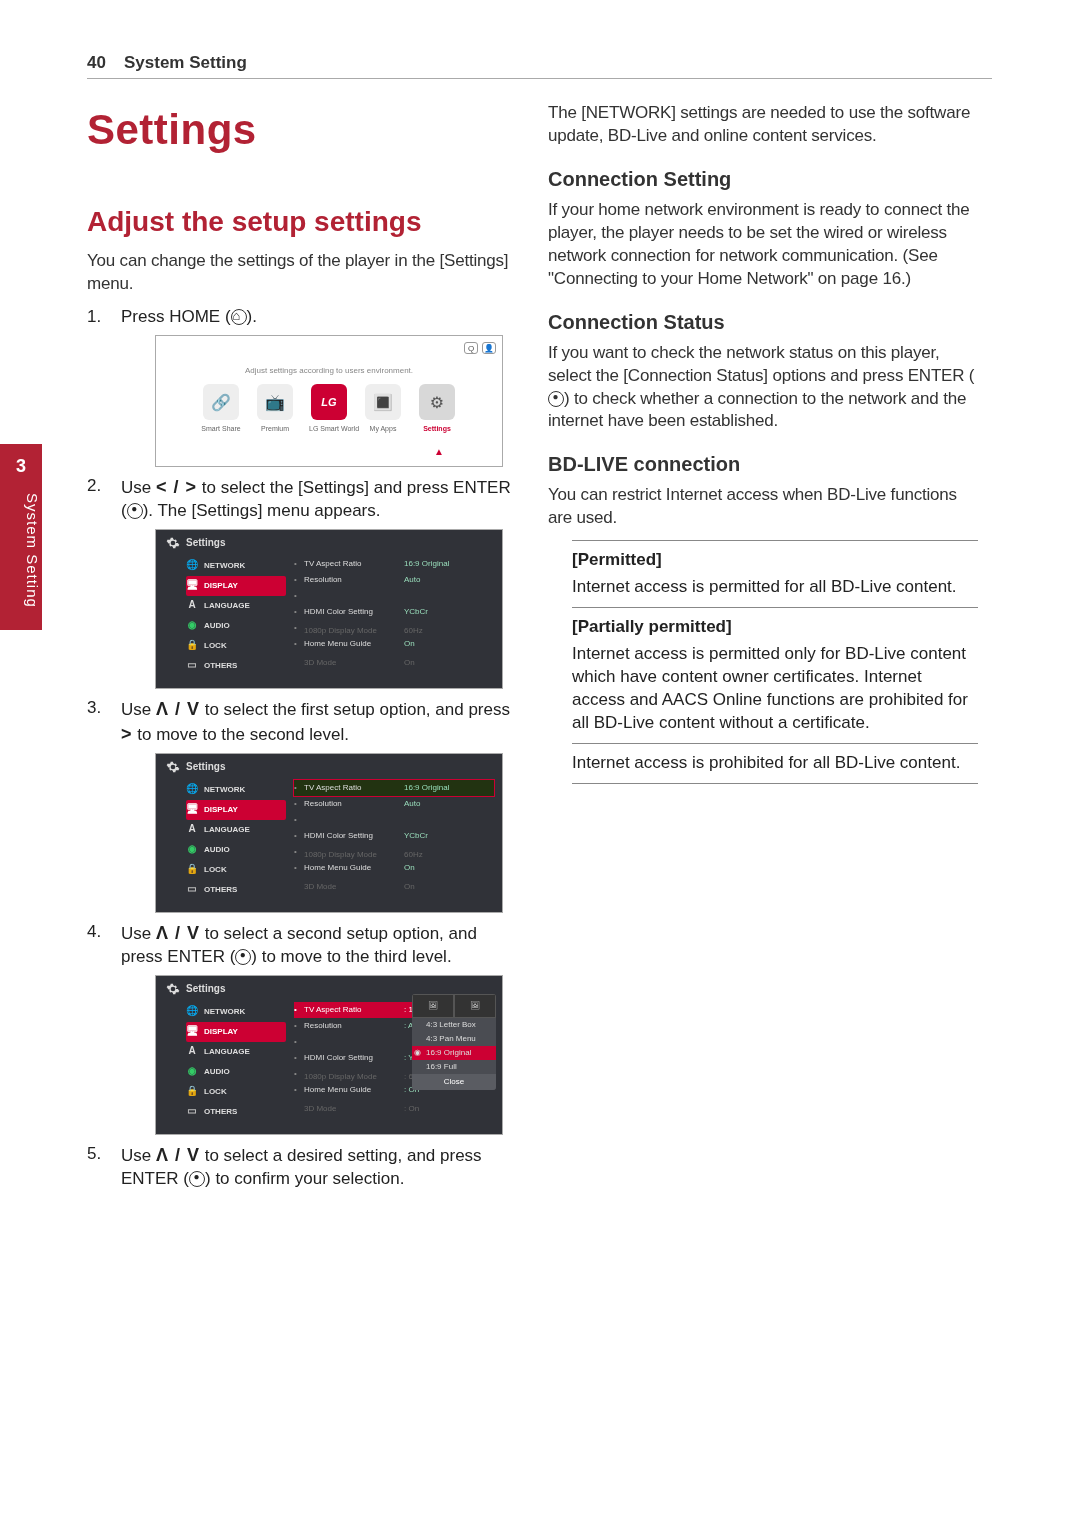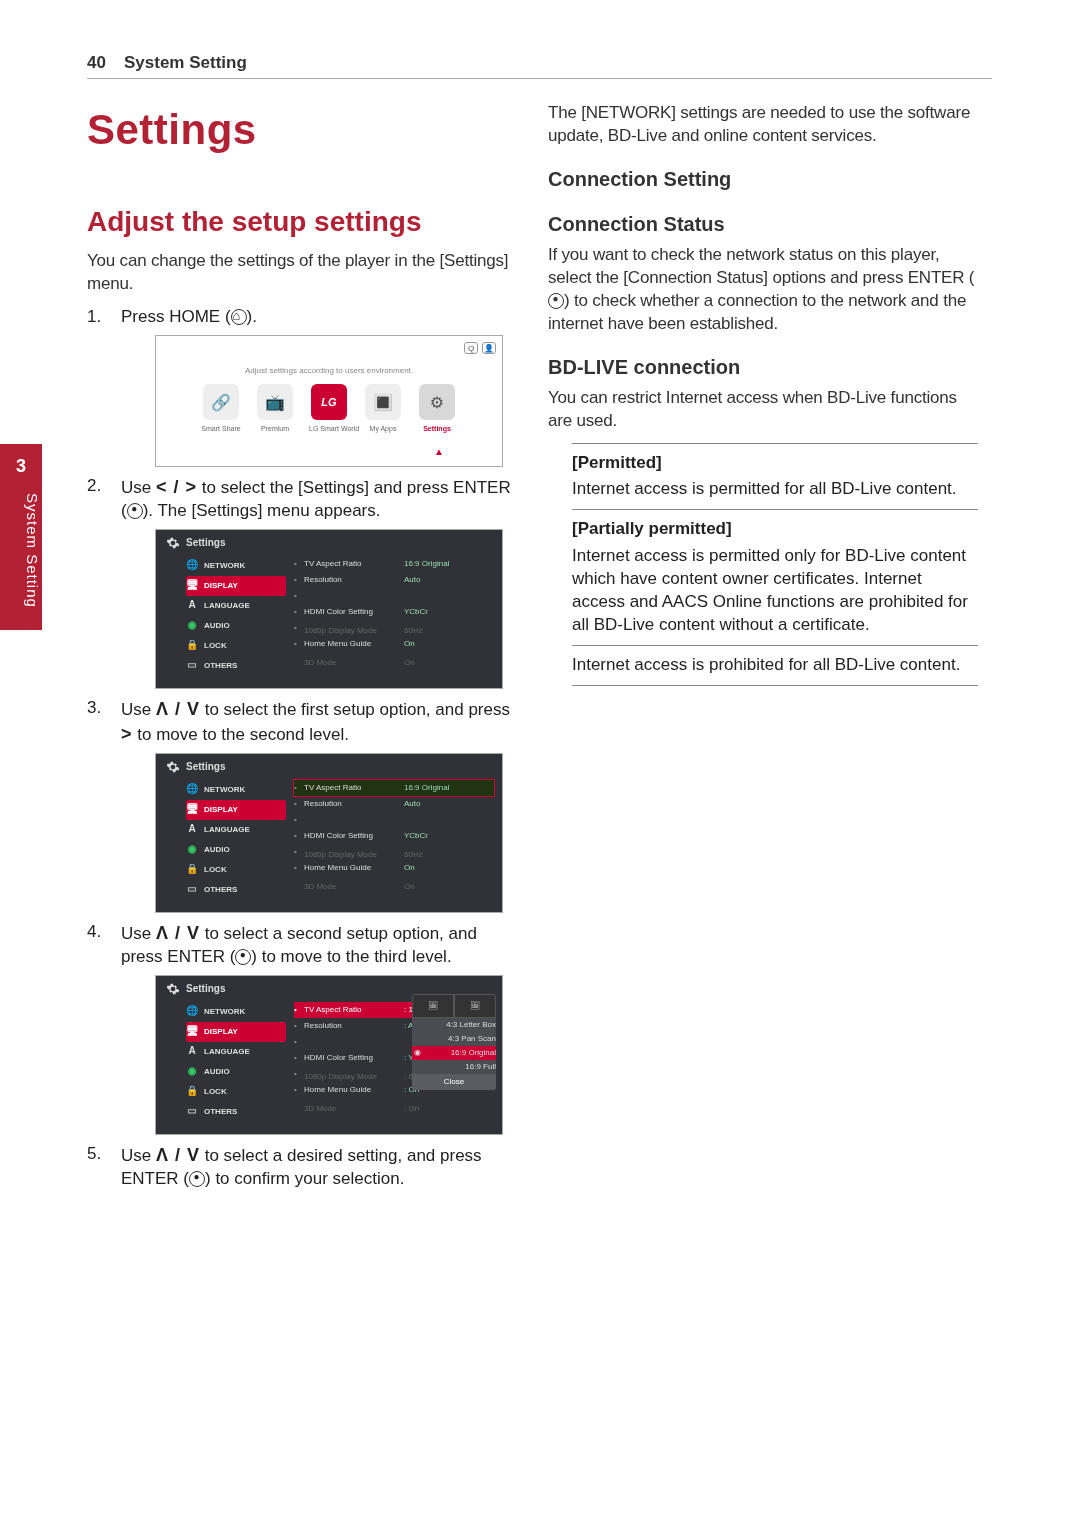--- a/index.html
+++ b/index.html
@@ -68,21 +68,21 @@
   .shot-set .panel{ position:absolute; top:26px; left:138px; width:200px;}
   .shot-set .panel .row{ height:16px; line-height:16px; font-size:8px; display:flex;}
   .shot-set .panel .row .dot{ width:10px; color:#888;}
   .shot-set .panel .row .k{ width:100px;}
   .shot-set .panel .row .v{ color:#9db; width:78px;}
   .shot-set .panel .row.dim .k,.shot-set .panel .row.dim .v{ color:#666;margin-top:35px;}
   .shot-set .panel .row.hi{ background:#231; outline:1px solid #c03;}
   .shot-set .popup{ position:absolute; top:18px; right:6px; width:84px; background:#4a4c52; border-radius:3px; overflow:hidden; font-size:8px;}
   .shot-set .popup .thumbs{height:24px; background:#333; display:flex;}
   .shot-set .popup .thumbs span{flex:1; border:1px solid #555; display:flex; align-items:center; justify-content:center;}
-  .shot-set .popup .opt{ height:14px; line-height:14px; color:#ddd; position:relative;text-align:right;}
+  .shot-set .popup .opt{ height:14px; line-height:14px; padding-left:14px; color:#ddd; position:relative;}
   .shot-set .popup .opt.sel{ background:#c03;}
   .shot-set .popup .opt.sel::before{content:"◉"; position:absolute; left:2px; top:0; font-size:8px;}
   .shot-set .popup .close{ text-align:center; height:16px; line-height:16px; background:#5a5c62; color:#fff;}
 
   
   .bd-section { margin-top:6px; margin-left:24px;}
   .bd-rule { height:1px; background:#888; margin:8px 0;}
   .bd-label { font-weight:700; font-size:17px; margin-bottom:4px;}
   .bd-text { font-size:17px; margin-bottom:6px;}
 </style>
@@ -313,41 +313,42 @@
                 <span class="k">Home Menu Guide</span>
                 <span class="v">: On</span>
               </div>
           </div>
           <div class="popup">
             <div class="thumbs">
                 <span>🖼</span>
                 <span>🖼</span>
               </div>
             <div class="opt">4:3 Letter Box</div>
-            <div class="opt">4:3 Pan Scan</div>
+            <div class="opt">4:3 Pan Menu</div>
             <div class="opt sel">16:9 Original</div>
             <div class="opt">16:9 Full</div>
             <div class="close">Close</div>
           </div>
         </div>
       </li>
 
       <li>
         <span class="num">5.</span>
         <span>Use</span>
         <span class="nav-glyph">Λ / V</span>
         <span>to select a desired setting, and press ENTER (</span><span class="enter-icon glyph"></span><span>) to confirm your selection.</span>
       </li>
     </ol>
   </div>
 
   <div class="col">
     <p class="body">The [NETWORK] settings are needed to use the software update, BD-Live and online content services.</p>
 
     <h3 class="subsection">Connection Setting</h3>
+    <p class="body">If your home network environment is ready to connect the player, the player needs to be set the wired or wireless network connection for network communication. (See "Connecting to your Home Network" on page 16.)</p>
 
     <h3 class="subsection">Connection Status</h3>
     <p class="body">If you want to check the network status on this player, select the [Connection Status] options and press ENTER (<span class="enter-icon glyph"></span>) to check whether a connection to the network and the internet have been established.</p>
 
     <h3 class="subsection">BD-LIVE connection</h3>
     <p class="body">You can restrict Internet access when BD-Live functions are used.</p>
 
     <div class="bd-section">
       <div class="bd-rule"></div>
       <div class="bd-label">[Permitted]</div>

